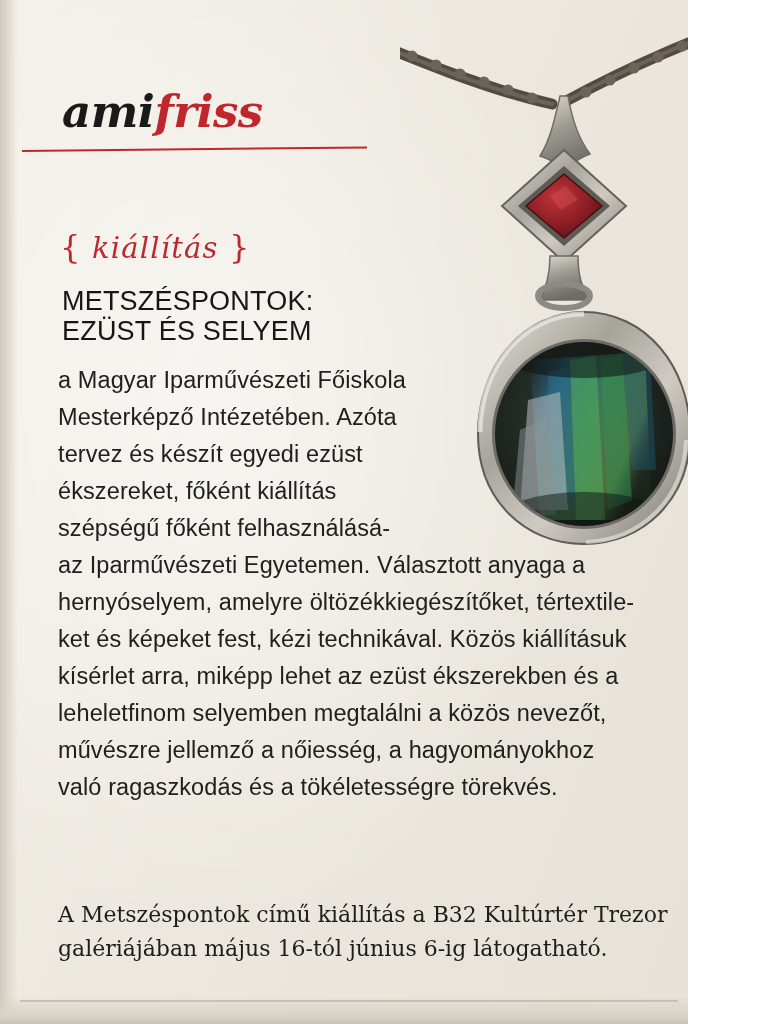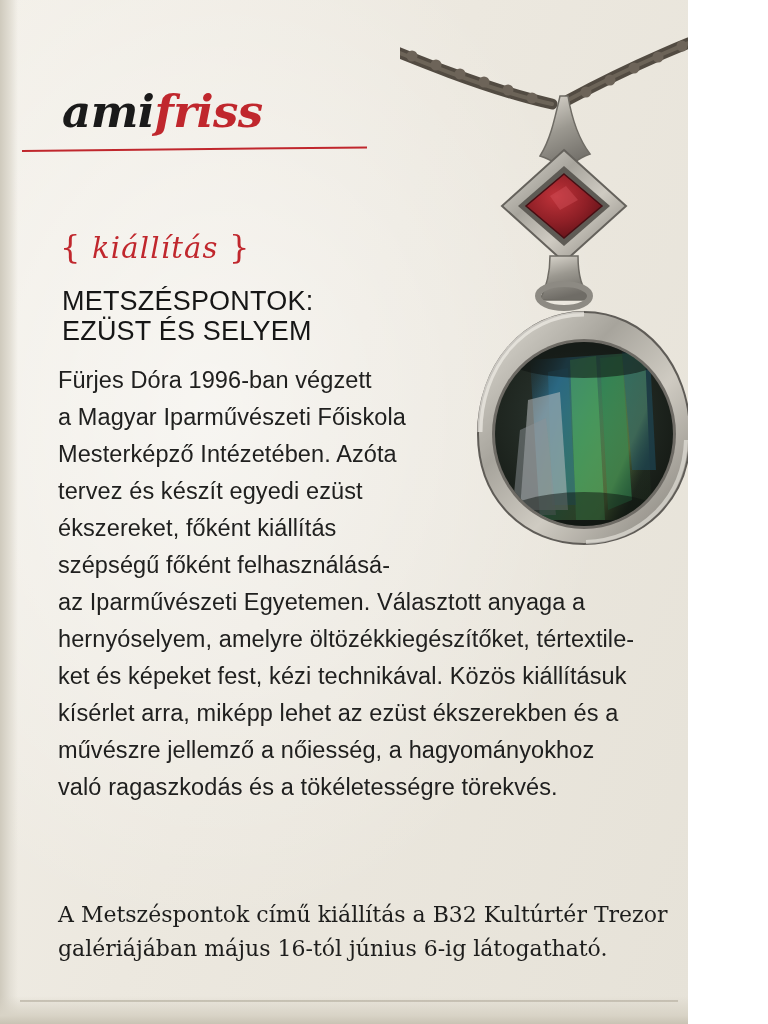--- a/index.html
+++ b/index.html
@@ -265,30 +265,30 @@
     <span>kiállítás</span>
     <span class="brace">}</span>
   </div>
 
   <div id="headline">
     <div>METSZÉSPONTOK:</div>
     <div>EZÜST ÉS SELYEM</div>
   </div>
 
   <div id="body-text">
-    <span class="ln narrow">Fürjes Dóra 1996-ban végzett</span>
     <span class="ln narrow">a Magyar Iparművészeti Főiskola</span>
     <span class="ln narrow">Mesterképző Intézetében. Azóta</span>
     <span class="ln narrow">tervez és készít egyedi ezüst</span>
     <span class="ln narrow">ékszereket, főként kiállítás</span>
     <span class="ln narrow">szépségű főként felhasználásá-</span>
     <span class="ln">az Iparművészeti Egyetemen. Választott anyaga a</span>
     <span class="ln">hernyóselyem, amelyre öltözékkiegészítőket, tértextile-</span>
     <span class="ln">ket és képeket fest, kézi technikával. Közös kiállításuk</span>
     <span class="ln">kísérlet arra, miképp lehet az ezüst ékszerekben és a</span>
+    <span class="ln">leheletfinom selyemben megtalálni a közös nevezőt,</span>
     <span class="ln">művészre jellemző a nőiesség, a hagyományokhoz</span>
     <span class="ln">való ragaszkodás és a tökéletességre törekvés.</span>
   </div>
 
   <div id="closing">
     <span class="ln">A Metszéspontok című kiállítás a B32 Kultúrtér Trezor</span>
     <span class="ln">galériájában május 16-tól június 6-ig látogatható.</span>
   </div>
 
   <div id="edge-left"></div>

